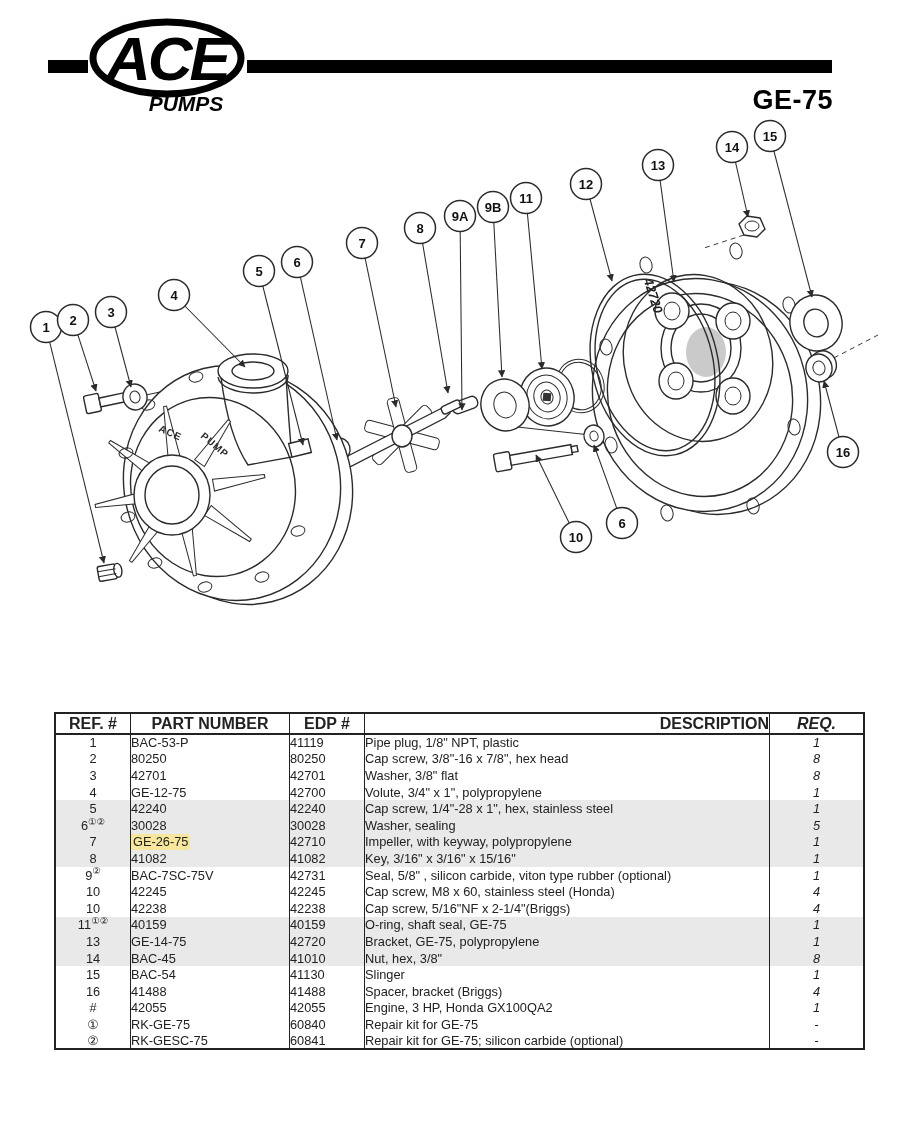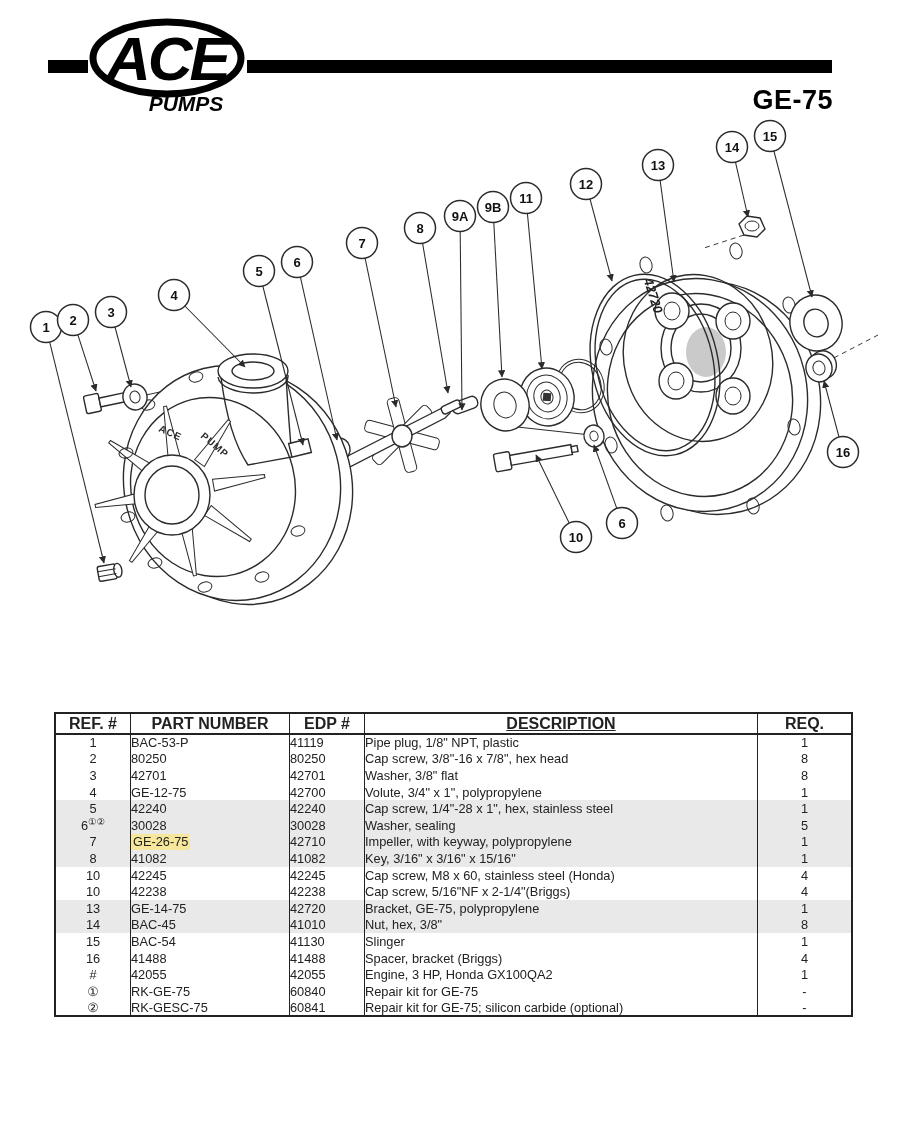--- a/index.html
+++ b/index.html
@@ -33,21 +33,21 @@
   }
   .parts th,.parts td{padding:0;vertical-align:middle;white-space:nowrap;overflow:hidden;}
   .parts{border:2px solid #222;}
   .parts thead tr{height:21px;}
   .parts tbody tr{height:16.6px;}
   .parts th{font-weight:bold;font-size:16px;text-align:center;border-bottom:2px solid #222;}
   .c-ref {width:74px;text-align:center;border-right:1.6px solid #222;}
   .c-part{width:158px;text-align:left;padding-left:9px;border-right:1.6px solid #222;}
   .c-edp {width:74px;text-align:left;border-right:1.6px solid #222;}
   .c-desc{width:392px;text-align:left;padding-left:7px;border-right:1.6px solid #222;}
-  .c-req {width:93px;text-align:center;}
+  .c-req {width:93px;text-align:center;font-style:italic;}
   .parts sup{font-size:9.5px;line-height:0;vertical-align:super;margin-top:16px;}
   tr.shaded{background:var(--shade,#e9e9e9);}
   .hl{background:var(--hl,#f6e79c);padding:8px 2px;}
 </style>
 </head>
 <body>
 
 <svg class="hdr-svg" width="900" height="120" viewBox="0 0 900 120">
   <g>
     <rect x="48" y="60" width="40" height="13" fill="#000"></rect>
@@ -317,21 +317,21 @@
       </g>
     </g>
 </svg>
 
 <table class="parts">
   <thead>
     <tr>
       <th class="c-ref">REF. #</th>
       <th class="c-part" style="text-align:center;padding-left:0;">PART NUMBER</th>
       <th class="c-edp">EDP #</th>
-      <th class="c-desc" style="text-align:center;padding-left:0;text-decoration:underline;">DESCRIPTION</th>
+      <th class="c-desc" style="text-align:right;padding-left:12px;">DESCRIPTION</th>
       <th class="c-req">REQ.</th>
     </tr>
   </thead>
   <tbody>
       <tr>
         <td class="c-ref"><span>1</span></td>
         <td class="c-part"><span>BAC-53-P</span></td>
         <td class="c-edp">41119</td>
         <td class="c-desc">Pipe plug, 1/8" NPT, plastic</td>
         <td class="c-req">1</td>
@@ -379,34 +379,48 @@
         <td class="c-req">1</td>
       </tr>
       <tr class="shaded">
         <td class="c-ref"><span>8</span></td>
         <td class="c-part"><span>41082</span></td>
         <td class="c-edp">41082</td>
         <td class="c-desc">Key, 3/16" x 3/16" x 15/16"</td>
         <td class="c-req">1</td>
       </tr>
       <tr>
+        <td class="c-ref"><span>9</span><sup>②</sup></td>
+        <td class="c-part"><span>BAC-7SC-75V</span></td>
+        <td class="c-edp">42731</td>
+        <td class="c-desc">Seal, 5/8" , silicon carbide, viton type rubber (optional)</td>
+        <td class="c-req">1</td>
+      </tr>
+      <tr>
         <td class="c-ref"><span>10</span></td>
         <td class="c-part"><span>42245</span></td>
         <td class="c-edp">42245</td>
         <td class="c-desc">Cap screw, M8 x 60, stainless steel (Honda)</td>
         <td class="c-req">4</td>
       </tr>
       <tr>
         <td class="c-ref"><span>10</span></td>
         <td class="c-part"><span>42238</span></td>
         <td class="c-edp">42238</td>
         <td class="c-desc">Cap screw, 5/16"NF x 2-1/4"(Briggs)</td>
         <td class="c-req">4</td>
       </tr>
       <tr class="shaded">
+        <td class="c-ref"><span>11</span><sup>①②</sup></td>
+        <td class="c-part"><span>40159</span></td>
+        <td class="c-edp">40159</td>
+        <td class="c-desc">O-ring, shaft seal, GE-75</td>
+        <td class="c-req">1</td>
+      </tr>
+      <tr class="shaded">
         <td class="c-ref"><span>13</span></td>
         <td class="c-part"><span>GE-14-75</span></td>
         <td class="c-edp">42720</td>
         <td class="c-desc">Bracket, GE-75, polypropylene</td>
         <td class="c-req">1</td>
       </tr>
       <tr class="shaded">
         <td class="c-ref"><span>14</span></td>
         <td class="c-part"><span>BAC-45</span></td>
         <td class="c-edp">41010</td>

